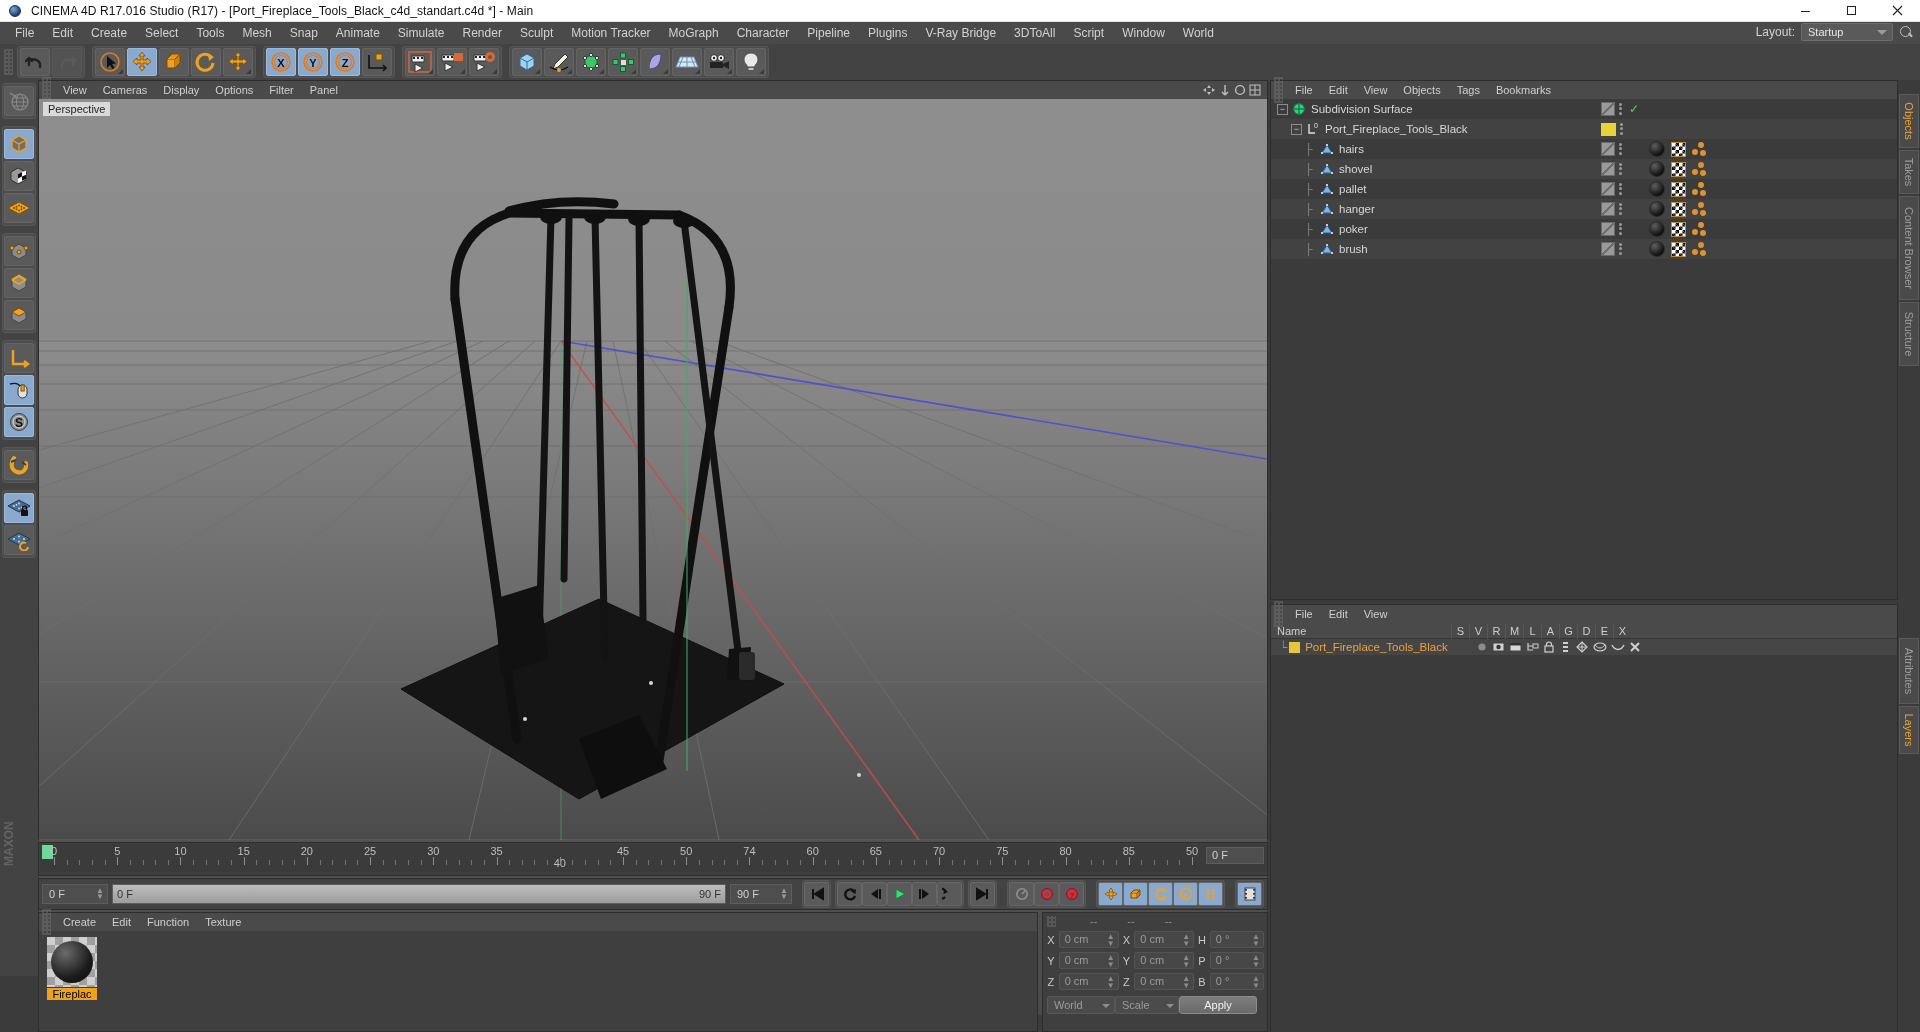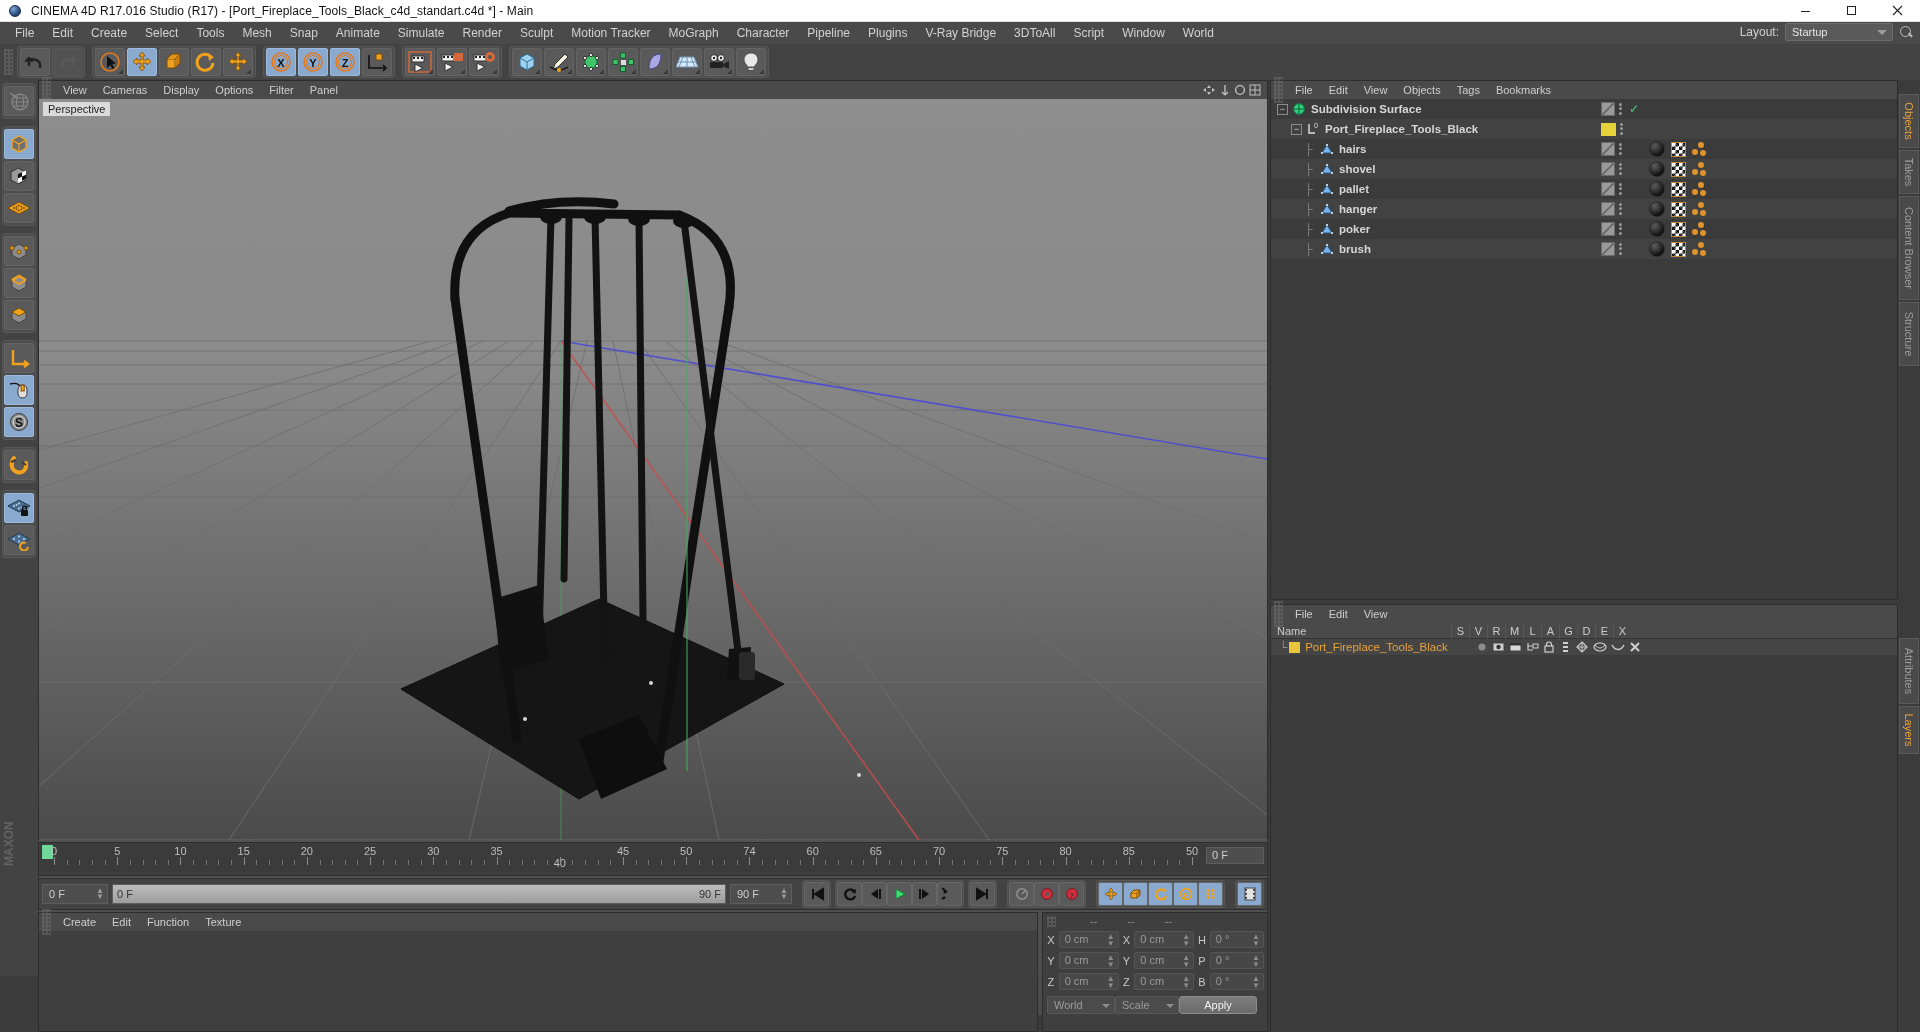--- a/index.html
+++ b/index.html
@@ -19,21 +19,21 @@
   .tb-btn{ width:46px; height:22px; display:flex; align-items:center; justify-content:center;
            font-size:12px; color:#222;}
   .tb-btn svg{display:block}
 
   
   .menubar{ height:22px; background:#4a4a4a; display:flex; align-items:center; padding-left:6px;
             position:relative; }
   .menubar .mi{ font-size:12px; color:#d2d2d2; padding:2px 9px; white-space:nowrap;}
   .layout-box{ position:absolute; right:6px; top:1px; display:flex; align-items:center; gap:6px;}
   .layout-lbl{ font-size:12px; color:#d2d2d2;}
-  .layout-sel{ width:108px; height:18px; background:#5a5a5a; border:1px solid #6b6b6b;
+  .layout-sel{ width:92px; height:18px; background:#5a5a5a; border:1px solid #6b6b6b;
                border-radius:2px; font-size:11px; color:#e6e6e6; display:flex; align-items:center;
                padding-left:6px; position:relative;}
   .layout-sel .arw{ position:absolute; right:5px; top:6px; width:0;height:0;
                     border-left:5px solid transparent;border-right:5px solid transparent;
                     border-top:5px solid #9a9a9a;}
   .mag{ width:15px;height:15px; position:relative;}
   .mag:before{content:"";position:absolute;left:1px;top:1px;width:9px;height:9px;border:1.5px solid #bdbdbd;border-radius:50%;}
   .mag:after{content:"";position:absolute;left:9px;top:9px;width:5px;height:1.6px;background:#bdbdbd;transform:rotate(45deg);}
 
   
@@ -138,21 +138,21 @@
   .capply{ height:18px; width:78px; background:linear-gradient(180deg,#7d7d7d,#6a6a6a);
            border:1px solid #8c8c8c; border-radius:3px; font-size:11px; color:#f0f0f0;
            text-align:center; line-height:16px;}
 
   
   .objmgr{ position:absolute; left:1270px; top:0; width:628px; height:520px; background:#3b3b3b;
            border:1px solid #2d2d2d;}
   .omtree{ position:relative; }
   .omrow{ height:20px; display:flex; align-items:center; position:relative; font-size:11.5px;}
   .omrow.alt{ background:#424242;}
-  .omname{ color:#d6d6d6; white-space:nowrap;font-weight:bold;}
+  .omname{ color:#d6d6d6; white-space:nowrap;}
   .omcols{ position:absolute; left:330px; top:0; height:20px; display:flex; align-items:center; gap:4px;}
   .tagbox{ width:14px;height:14px; background:
       linear-gradient(135deg,#9a9a9a 0 45%,#6f6f6f 45% 55%,#9a9a9a 55% 100%); border:1px solid #6a6a6a;}
   .dots{ width:4px; height:14px; display:flex; flex-direction:column; justify-content:space-around;}
   .dots i{ width:3px;height:3px;background:#9a9a9a;border-radius:50%;}
   .matball{ width:16px;height:16px;border-radius:50%;
       background:radial-gradient(circle at 33% 28%,#5e5e5e,#111 70%); border:1px solid #2b2b2b;}
   .uvchk{ width:15px;height:15px; border:1px solid #c08a3e;
       background-image:linear-gradient(45deg,#111 25%,transparent 25%,transparent 75%,#111 75%),
                        linear-gradient(45deg,#111 25%,#fff 25%,#fff 75%,#111 75%);
@@ -975,20 +975,28 @@
     </div>
 
     <div class="matmgr">
       <div class="panelhead">
         <div class="grip"></div>
         <div class="pm">Create</div>
         <div class="pm">Edit</div>
         <div class="pm">Function</div>
         <div class="pm">Texture</div>
       </div>
+      <div class="matarea">
+        <div class="matchip">
+          <div class="matsphere">
+              <i></i>
+            </div>
+          <div class="matname">Fireplac</div>
+        </div>
+      </div>
     </div>
 
     <div class="coords">
       <div class="coordhead">
         <div class="grip" style="height:11px"></div>
         <span>--</span>
         <span>--</span>
         <span>--</span>
       </div>
 

